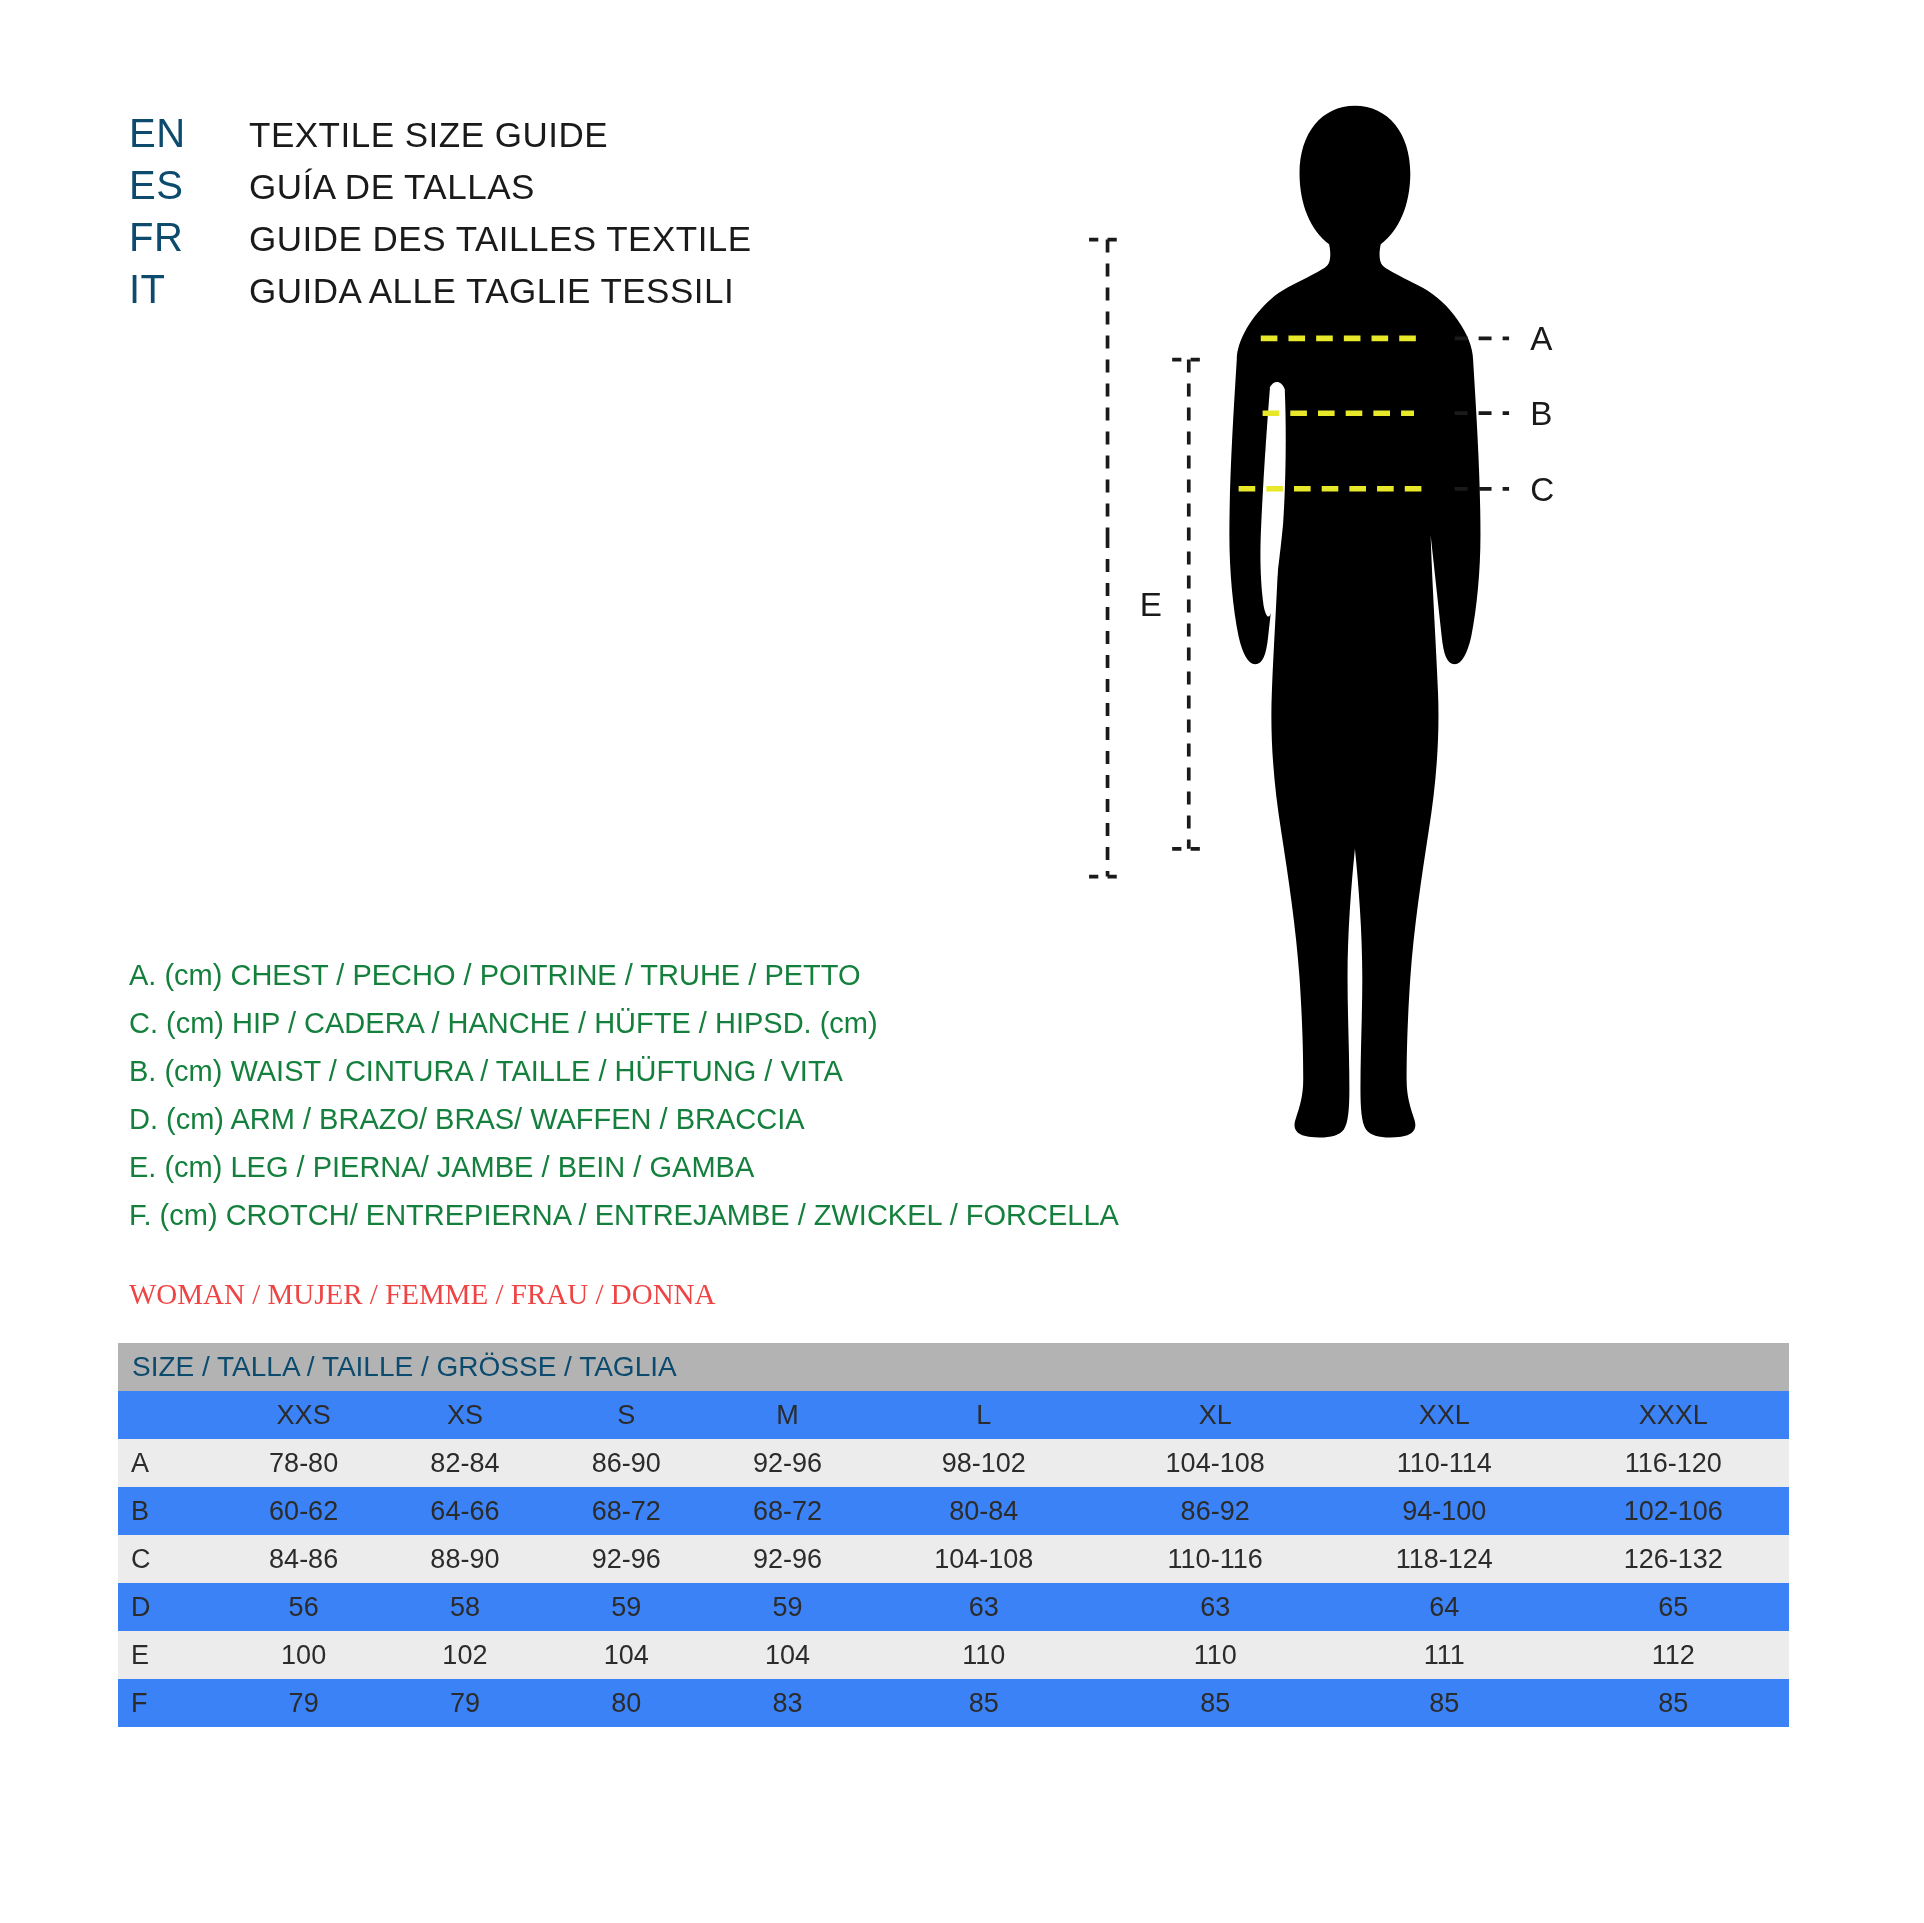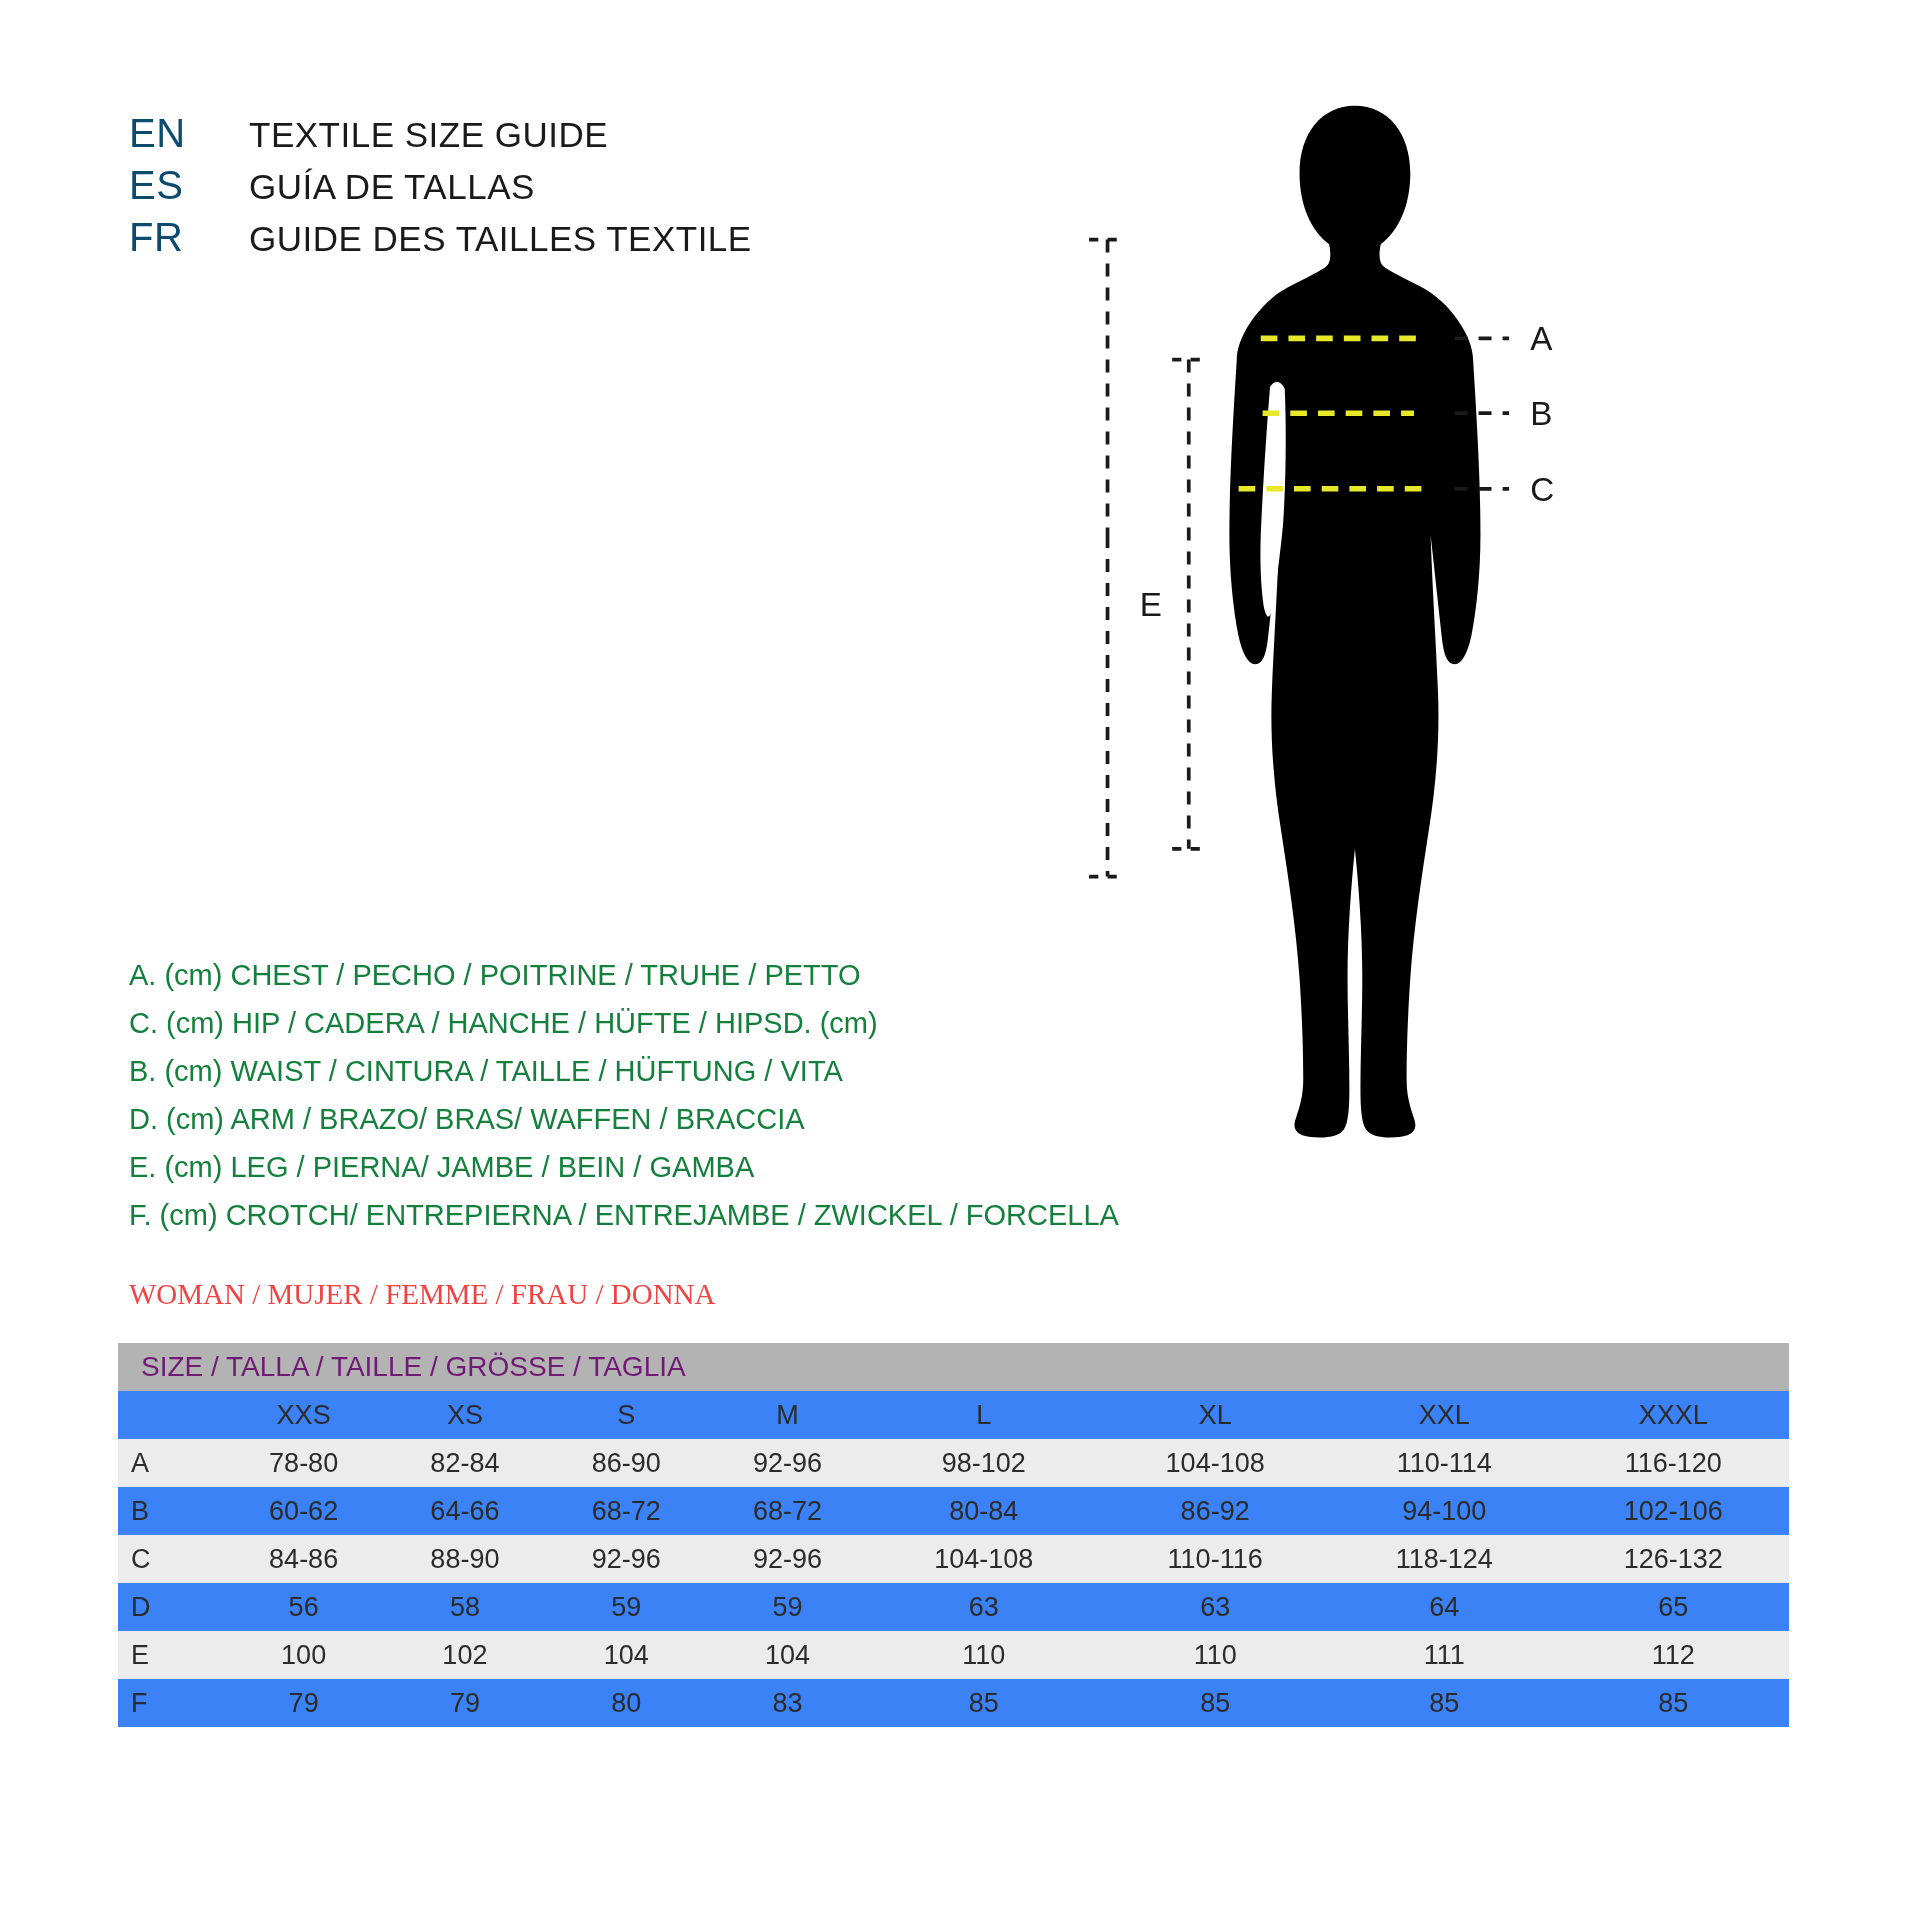--- a/index.html
+++ b/index.html
@@ -92,23 +92,23 @@
     background: #b3b3b3;
   }
   tr.band-light td {
     background: #ececec;
   }
   tr.band-white td {
     background: #3b82f6;
   }
   #size-table .caption-cell {
     text-align: left;
-    padding-left: 23px;
+    padding-left: 14px;
     font-size: 28px;
-    color: #701a75;
+    color: #0c4a6e;
   }
 
   
   #figure-area {
     position: absolute;
     left: 1089px;
     top: 55px;
     width: 794px;
     height: 1200px;
   }
@@ -129,20 +129,24 @@
     <span class="title-lang">EN</span>
     <span class="title-text">TEXTILE SIZE GUIDE</span>
   </div>
   <div class="title-row">
     <span class="title-lang">ES</span>
     <span class="title-text">GUÍA DE TALLAS</span>
   </div>
   <div class="title-row">
     <span class="title-lang">FR</span>
     <span class="title-text">GUIDE DES TAILLES TEXTILE</span>
+  </div>
+  <div class="title-row">
+    <span class="title-lang">IT</span>
+    <span class="title-text">GUIDA ALLE TAGLIE TESSILI</span>
   </div>
 </div>
 
 <div id="figure-area">
   <svg width="794" height="1200" viewBox="0 0 860 1300" xmlns="http://www.w3.org/2000/svg">
 
     <g>
       <path fill="#000000" d="
         M 160 330
         C 160 305, 185 268, 215 252

